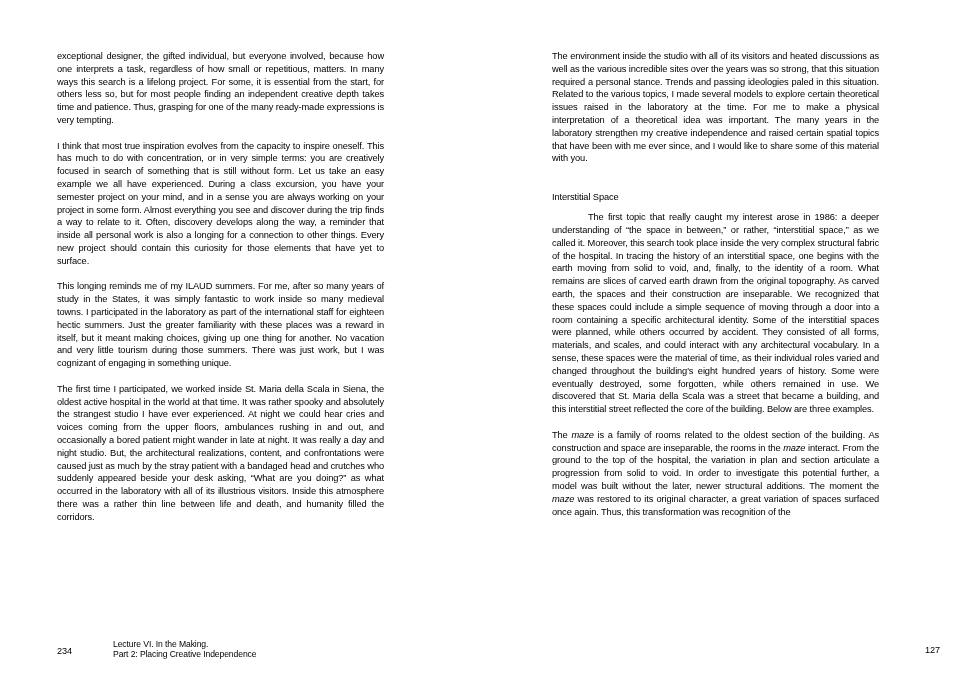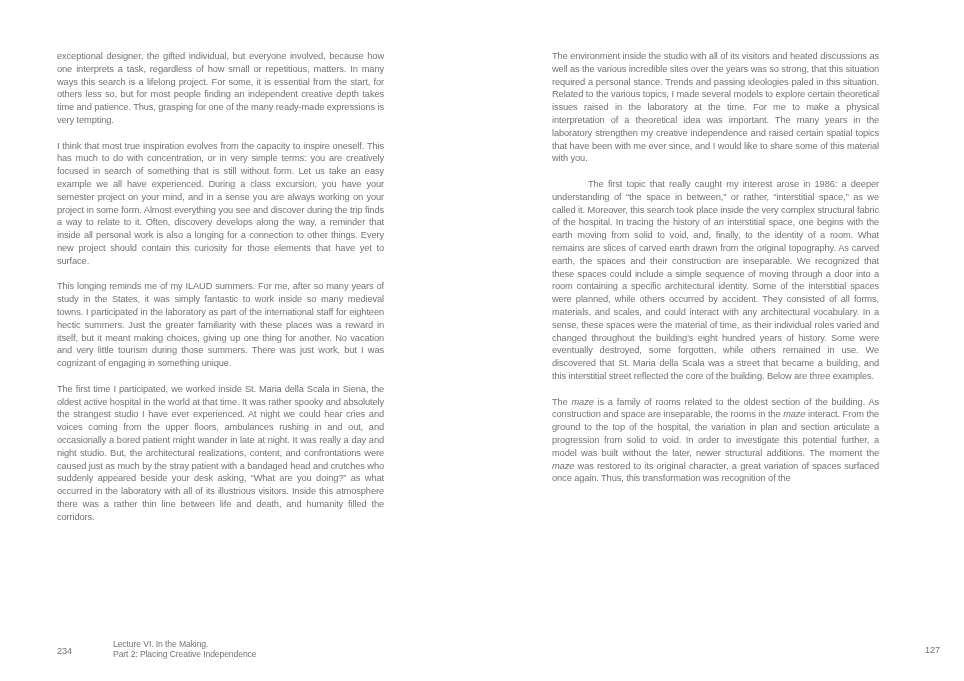--- a/index.html
+++ b/index.html
@@ -7,21 +7,21 @@
     padding: 0;
     background: #ffffff;
   }
   .spread {
     position: relative;
     width: 964px;
     height: 681px;
     background: #ffffff;
     overflow: hidden;
     font-family: "Liberation Sans", "DejaVu Sans", sans-serif;
-    color: #737373;
+    color: #000000;
   }
   .text-col {
     position: absolute;
     top: 50px;
     width: 327px;
     font-size: 9.3px;
     line-height: 12.8px;
     letter-spacing: -0.12px;
     text-align: justify;
     hyphens: auto;
@@ -88,20 +88,21 @@
       <div class="running-title">
         <div>Lecture VI. In the Making.</div>
         <div>Part 2: Placing Creative Independence</div>
       </div>
     </div>
   </section>
 
   <section>
     <div class="text-col col-right">
       <p>The environment inside the studio with all of its visitors and heated discussions as well as the various incredible sites over the years was so strong, that this situation required a personal stance. Trends and passing ideologies paled in this situation. Related to the various topics, I made several models to explore certain theoretical issues raised in the laboratory at the time. For me to make a physical interpretation of a theoretical idea was important. The many years in the laboratory strengthen my creative independence and raised certain spatial topics that have been with me ever since, and I would like to share some of this material with you.</p>
+      <h2 class="section-heading">Interstitial Space</h2>
       <p class="first-line-indent">The first topic that really caught my interest arose in 1986: a deeper understanding of “the space in between,” or rather, “interstitial space,” as we called it. Moreover, this search took place inside the very complex structural fabric of the hospital. In tracing the history of an interstitial space, one begins with the earth moving from solid to void, and, finally, to the identity of a room. What remains are slices of carved earth drawn from the original topography. As carved earth, the spaces and their construction are inseparable. We recognized that these spaces could include a simple sequence of moving through a door into a room containing a specific architectural identity. Some of the interstitial spaces were planned, while others occurred by accident. They consisted of all forms, materials, and scales, and could interact with any architectural vocabulary. In a sense, these spaces were the material of time, as their individual roles varied and changed throughout the building's eight hundred years of history. Some were eventually destroyed, some forgotten, while others remained in use. We discovered that St. Maria della Scala was a street that became a building, and this interstitial street reflected the core of the building. Below are three examples.</p>
       <p class="para-maze"><span>The </span><span class="italic">maze</span><span> is a family of rooms related to the oldest section of the building. As construction and space are inseparable, the rooms in the </span><span class="italic">maze</span><span> interact. From the ground to the top of the hospital, the variation in plan and section articulate a progression from solid to void. In order to investigate this potential further, a model was built without the later, newer structural additions. The moment the </span><span class="italic">maze</span><span> was restored to its original character, a great variation of spaces surfaced once again. Thus, this transformation was recognition of the</span></p>
     </div>
     <div class="footer-right">
       <span>127</span>
     </div>
   </section>
 
 </div>
 

